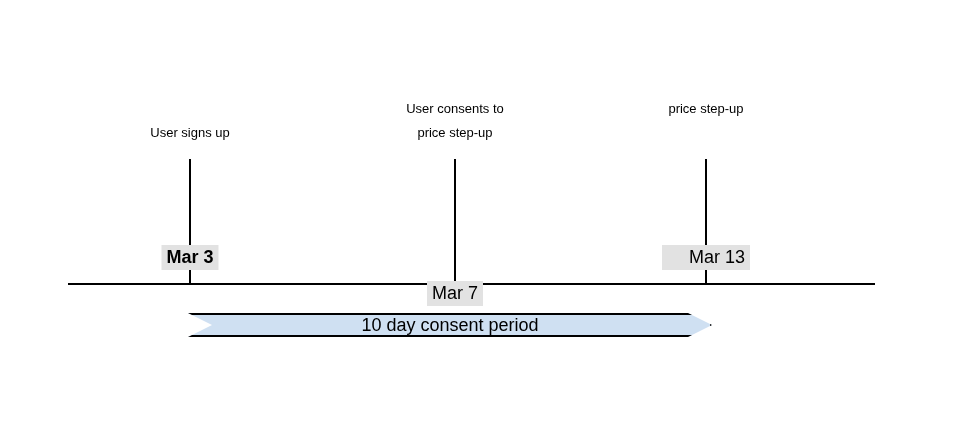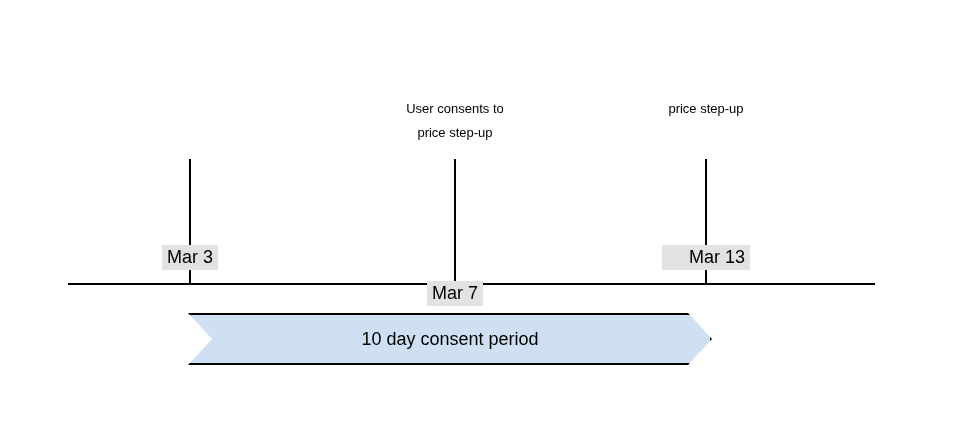--- a/index.html
+++ b/index.html
@@ -81,32 +81,35 @@
   }
 </style>
 </head>
 <body>
 
 <div id="canvas">
 
   <div class="axis-line" id="axis-line" style="left: 68px; width: 807px; top: 283px;"></div>
 
   <div class="tick-line" id="tick-0" style="left: 189px; top: 159px; height: 124px;"></div>
-  <div class="date-chip" id="date-0" style="left: 190px; top: 245px;">Mar 3</div>
+  <div class="event-label" id="label-0" style="left: 190px; top: 121px;">
+    <span class="line" id="label-0-line-0">User signs up</span>
+  </div>
+  <div class="date-chip" id="date-0" style="left: 190px; top: 245px; font-weight: bold;">Mar 3</div>
 
   <div class="tick-line" id="tick-1" style="left: 454px; top: 159px; height: 124px;"></div>
   <div class="event-label" id="label-1" style="left: 455px; top: 97px;">
     <span class="line" id="label-1-line-0">User consents to</span>
     <span class="line" id="label-1-line-1">price step-up</span>
   </div>
   <div class="date-chip" id="date-1" style="left: 455px; top: 245px; margin-top: 36px;">Mar 7</div>
 
   <div class="tick-line" id="tick-2" style="left: 705px; top: 159px; height: 124px;"></div>
   <div class="event-label" id="label-2" style="left: 706px; top: 97px;">
     <span class="line" id="label-2-line-1">price step-up</span>
   </div>
   <div class="date-chip" id="date-2" style="left: 706px; top: 245px; padding-left: 27px;">Mar 13</div>
 
-  <div class="period-banner" id="period-banner" style="left: 188px; width: 524px; top: 313px; height: 52px;">
+  <div class="period-banner" id="period-banner" style="left: 188px; width: 524px; top: 313px; height: 24px;">
     <span class="period-banner-label" id="period-banner-label">10 day consent period</span>
   </div>
 
 </div>
 
 </body></html>

